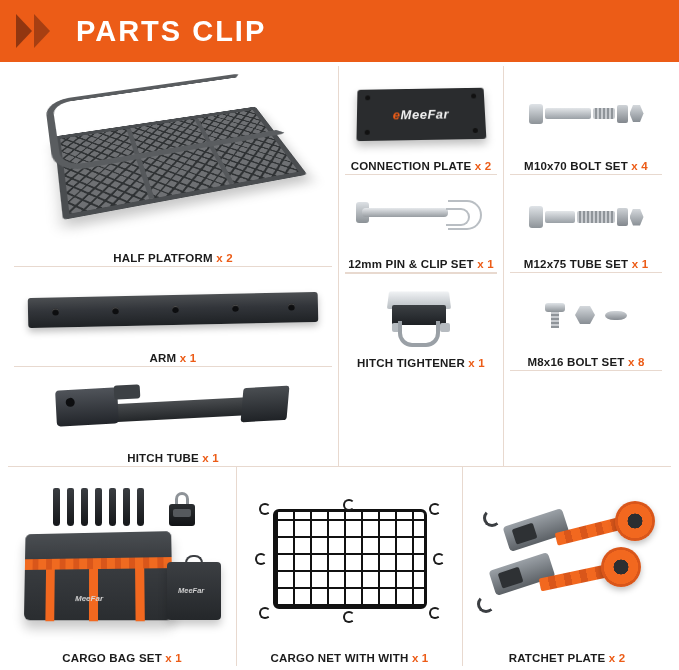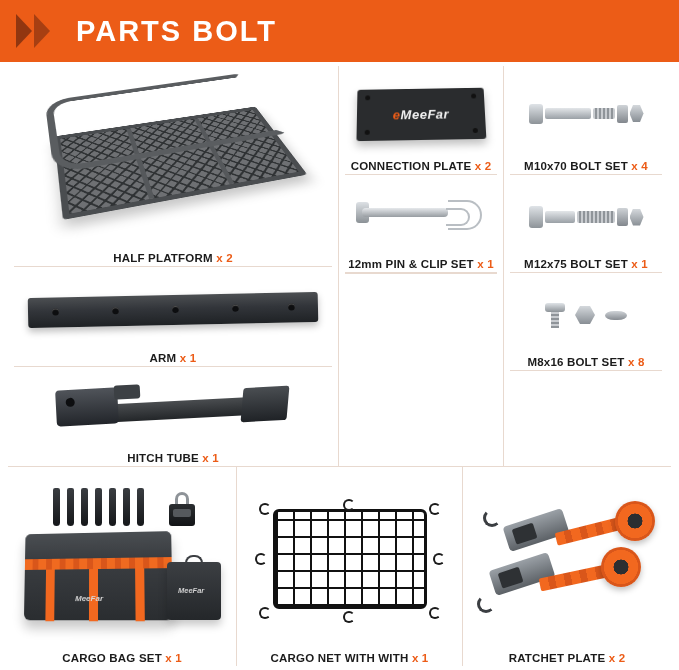--- a/index.html
+++ b/index.html
@@ -368,21 +368,21 @@
   .hj1{ left:6px; top:10px;} .hj2{ left:0px; top:96px;}
 </style>
 </head>
 <body>
 
 <div class="header">
   <div class="chevrons">
     <div class="chev"></div>
     <div class="chev light"></div>
   </div>
-  <div class="header-title">PARTS BOLT</div>
+  <div class="header-title">PARTS CLIP</div>
 </div>
 
 <div class="sheet">
 
   <div class="top-area">
 
     <div class="col-left">
 
       <div class="cell" style="height:200px;">
         <div class="art">
@@ -465,20 +465,35 @@
         </div>
         <div class="cap">
           <span>12mm PIN &amp; CLIP SET</span>
           <span class="qty">x 1</span>
         </div>
       </div>
       <div class="divider-h"></div>
 
       <div class="divider-h"></div>
 
+      <div class="cell" style="height:97px;">
+        <div class="art">
+          <div class="tightener">
+            <div class="plate"></div>
+            <div class="body"></div>
+            <div class="nutL"></div>
+              <div class="nutR"></div>
+            <div class="ubolt"></div>
+          </div>
+        </div>
+        <div class="cap">
+          <span>HITCH TIGHTENER</span>
+          <span class="qty">x 1</span>
+        </div>
+      </div>
     </div>
 
     <div class="col-right">
 
       <div class="cell" style="height:108px;">
         <div class="art">
           <div class="bolt-row">
             <div class="bolt-head"></div>
             <div class="bolt-plain" style="width:46px"></div>
             <div class="bolt-shaft" style="width:22px"></div>
@@ -497,21 +512,21 @@
         <div class="art">
           <div class="bolt-row">
             <div class="bolt-head" style="height:22px"></div>
             <div class="bolt-plain" style="width:30px;height:12px"></div>
             <div class="bolt-shaft" style="width:38px;height:12px"></div>
             <div class="washer"></div>
             <div class="nut"></div>
           </div>
         </div>
         <div class="cap">
-          <span>M12x75 BOLT SET</span>
+          <span>M12x75 TUBE SET</span>
           <span class="qty">x 1</span>
         </div>
       </div>
       <div class="divider-h"></div>
 
       <div class="cell" style="height:97px;">
         <div class="art">
           <div class="m8set">
             <div class="m8-bolt">
               <div class="m8-head"></div>

